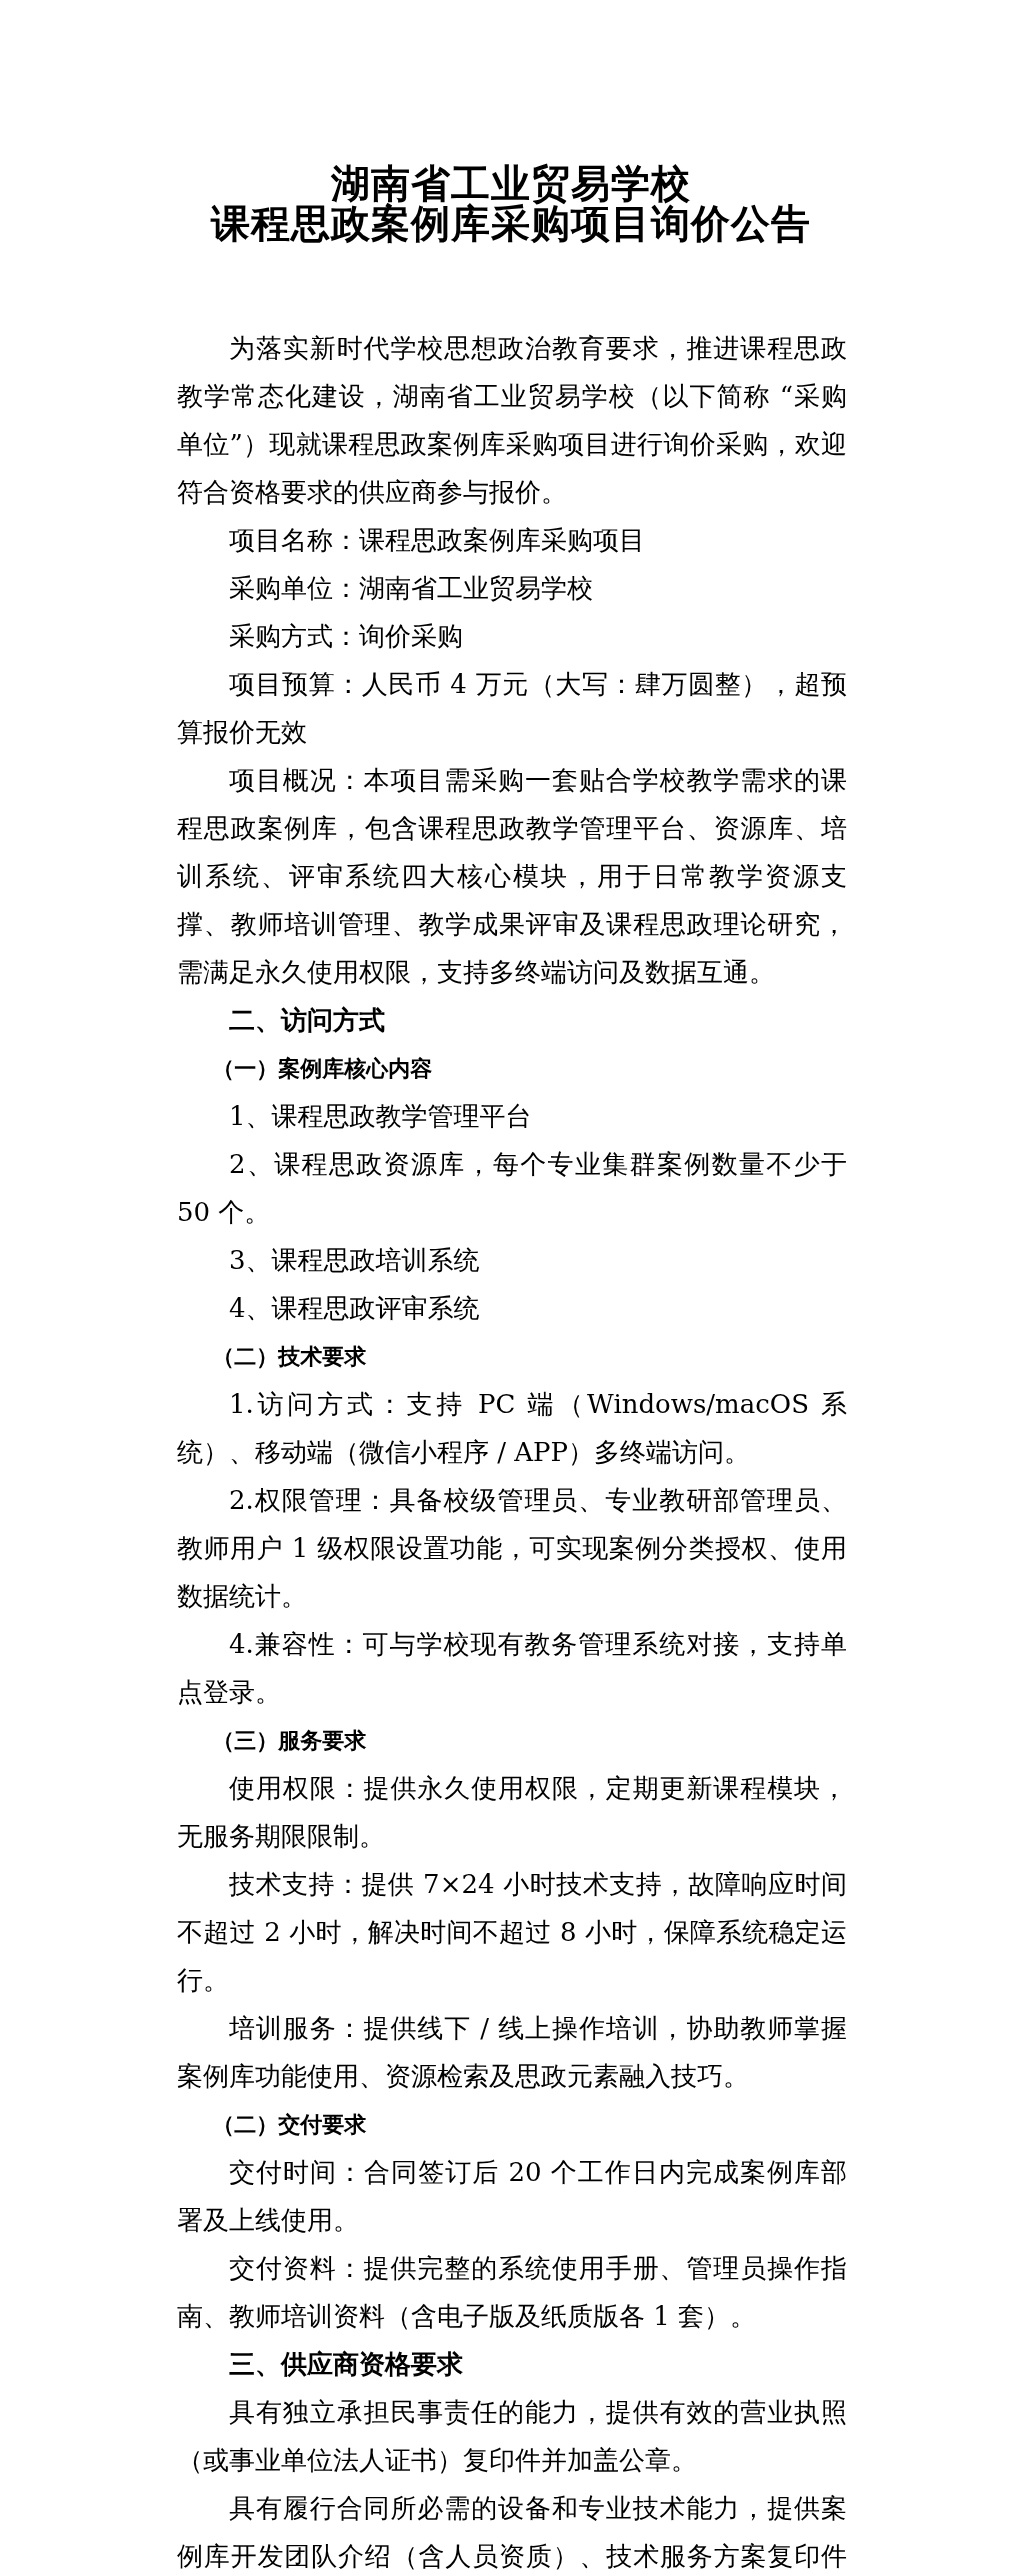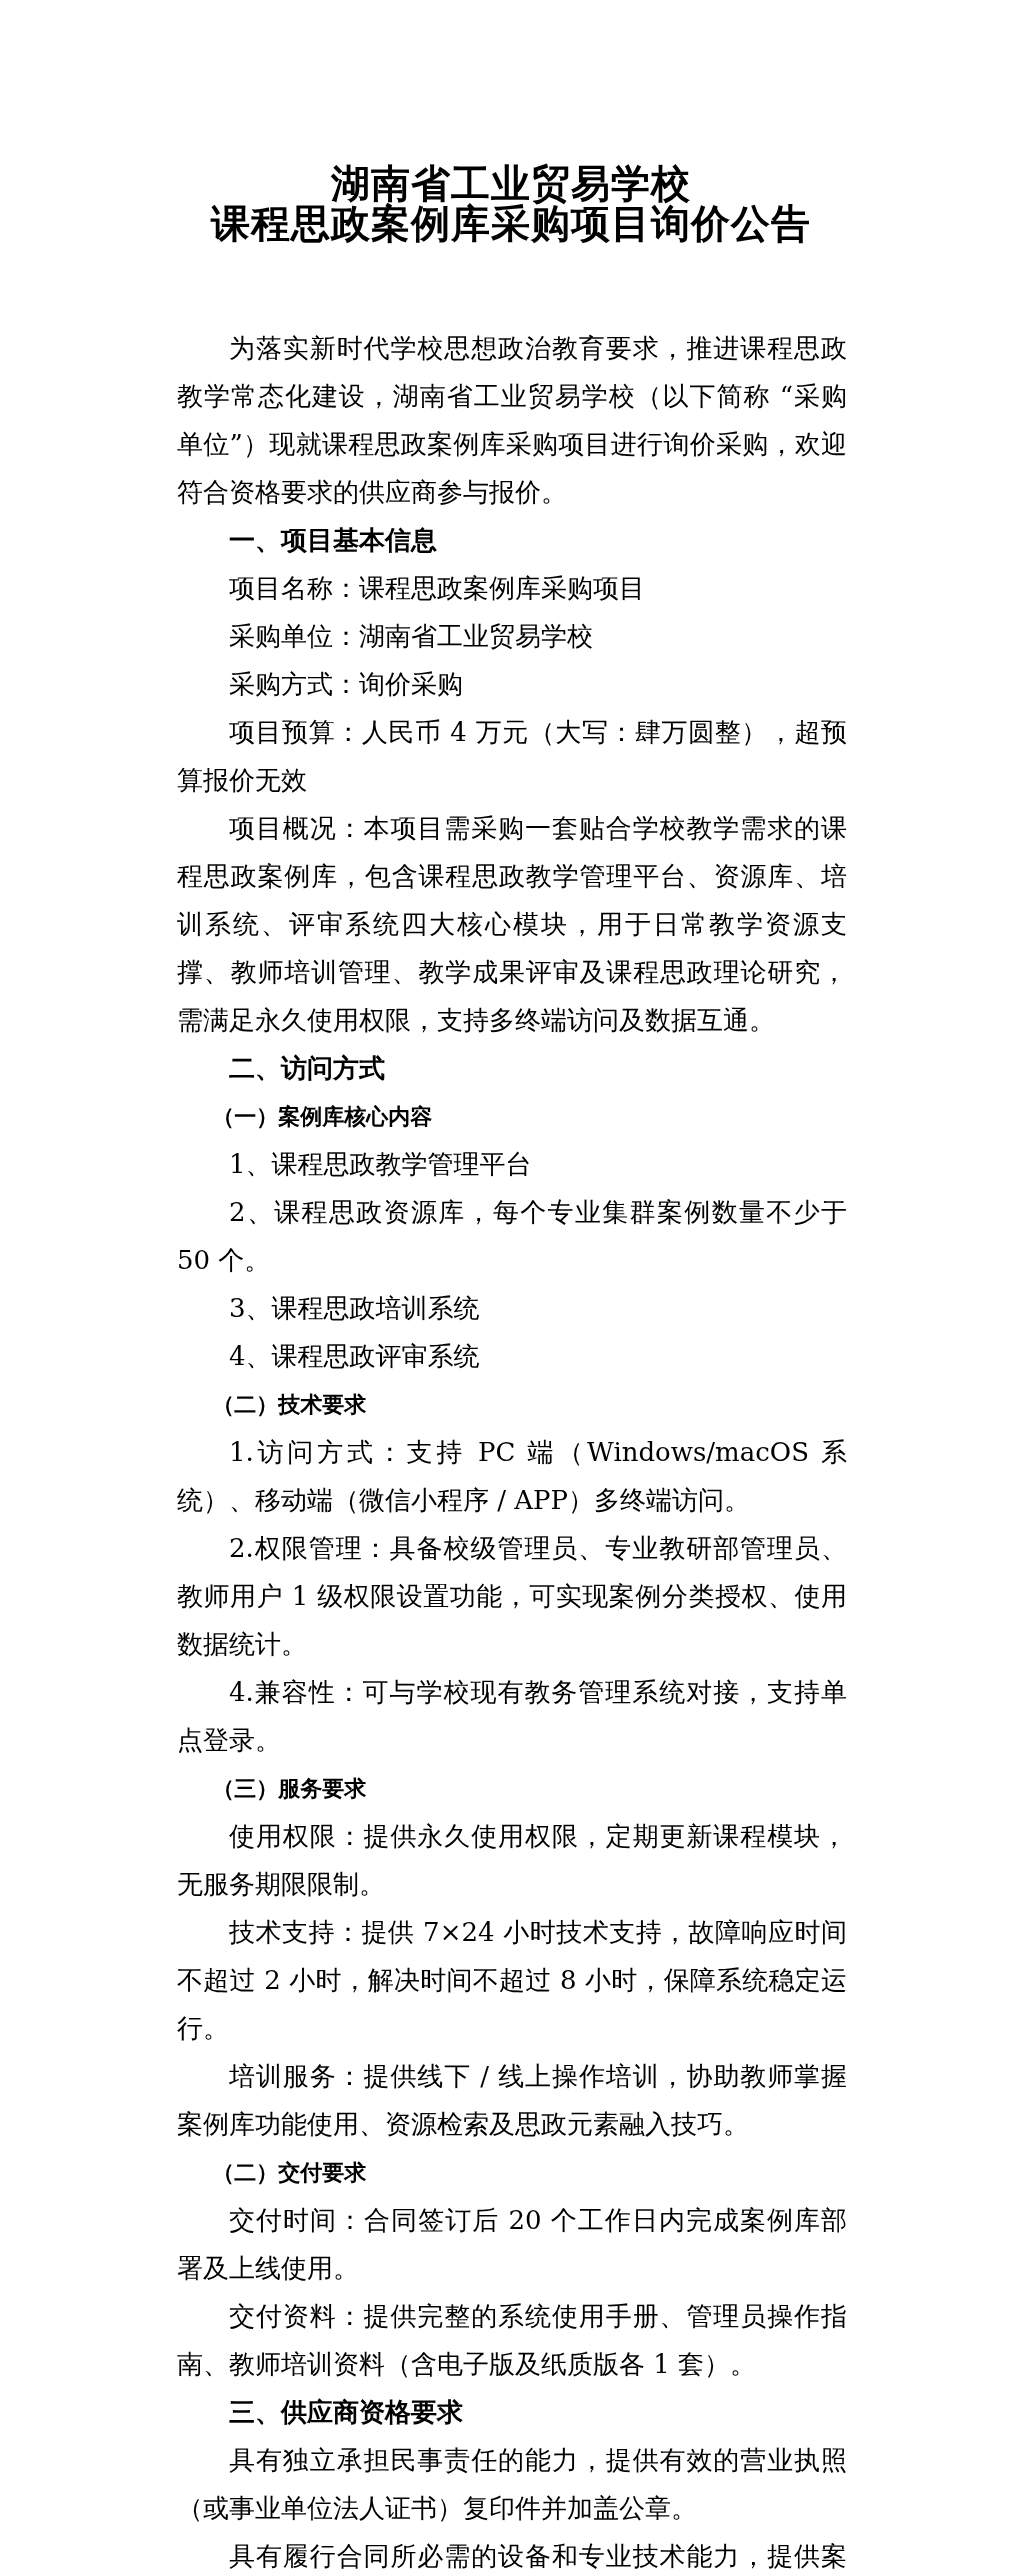--- a/index.html
+++ b/index.html
@@ -19,21 +19,20 @@
 <body>
 
 <div class="page">
 
   <div class="title" style="top:155px;">湖南省工业贸易学校</div>
   <div class="title" style="top:195px;">课程思政案例库采购项目询价公告</div>
 
   <div class="body" style="top:324px;">
     <p class="p">为落实新时代学校思想政治教育要求，推进课程思政教学常态化建设，湖南省工业贸易学校（以下简称 “采购单位”）现就课程思政案例库采购项目进行询价采购，欢迎符合资格要求的供应商参与报价。</p>
 
-    <div class="h1">一、项目基本信息</div>
     <p class="p">项目名称：课程思政案例库采购项目</p>
     <p class="p">采购单位：湖南省工业贸易学校</p>
     <p class="p">采购方式：询价采购</p>
     <p class="p">项目预算：人民币 4 万元（大写：肆万圆整），超预算报价无效</p>
     <p class="p">项目概况：本项目需采购一套贴合学校教学需求的课程思政案例库，包含课程思政教学管理平台、资源库、培训系统、评审系统四大核心模块，用于日常教学资源支撑、教师培训管理、教学成果评审及课程思政理论研究，需满足永久使用权限，支持多终端访问及数据互通。</p>
 
     <div class="h1">二、访问方式</div>
     <div class="h2">（一）案例库核心内容</div>
     <p class="p">1、课程思政教学管理平台</p>
     <p class="p">2、课程思政资源库，每个专业集群案例数量不少于 50 个。</p>

